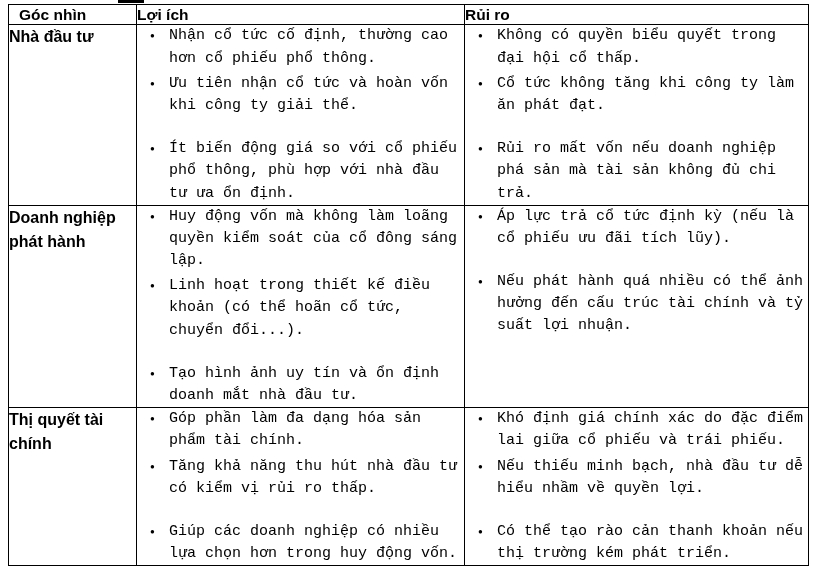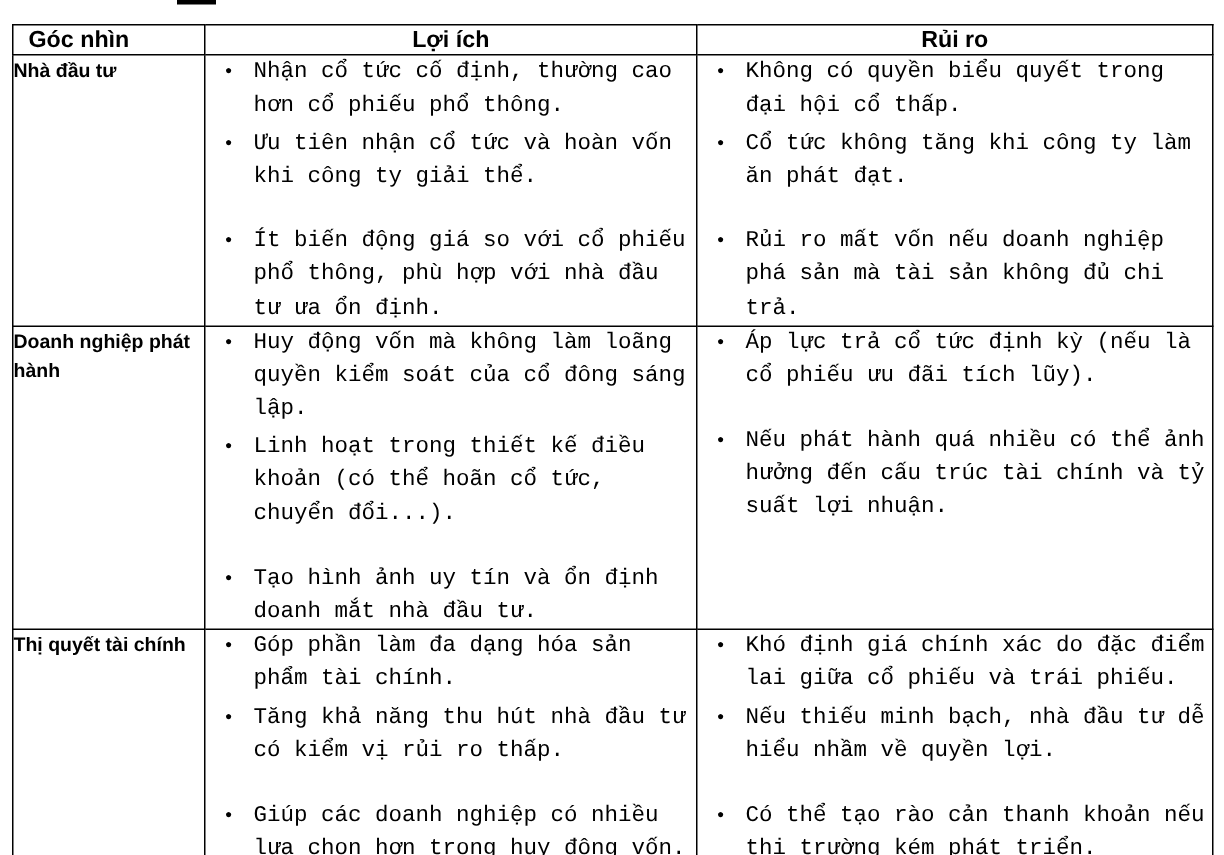--- a/index.html
+++ b/index.html
@@ -12,52 +12,52 @@
     height: 570px;
     font-family: "Liberation Sans", sans-serif;
     color: #000000;
     overflow: hidden;
   }
   .page {
     position: relative;
     width: 816px;
     height: 570px;
     box-sizing: border-box;
-    padding: 16px 8px 0 8px;
+    padding: 4px 8px 0 8px;
   }
   table.matrix {
     border-collapse: collapse;
     width: 800px;
     table-layout: fixed;
     border: 1.6px solid #000;
   }
   table.matrix col.c1 { width: 128px; }
   table.matrix col.c2 { width: 328px; }
   table.matrix col.c3 { width: 344px; }
 
   table.matrix th,
   table.matrix td {
     border: 1.6px solid #000;
     vertical-align: top;
     padding: 0;
   }
   th.head {
-    text-align: center;
+    text-align: left;
     font-weight: bold;
     font-size: 15.5px;
     padding: 8px 6px 9px 6px;
     line-height: 1.25;
   }
   th.head.left {
     text-align: left;
     padding-left: 10px;
   }
   td.rowhead {
     font-weight: bold;
-    font-size: 13px;
+    font-size: 16px;
     line-height: 1.5;
     padding: 9px 6px 10px 10px;
     margin-top: 20px;
   }
   td.cell {
     padding: 7px 8px 10px 8px;
     font-size: 15px;
   }
   ul.bullets {
     margin: 0;

